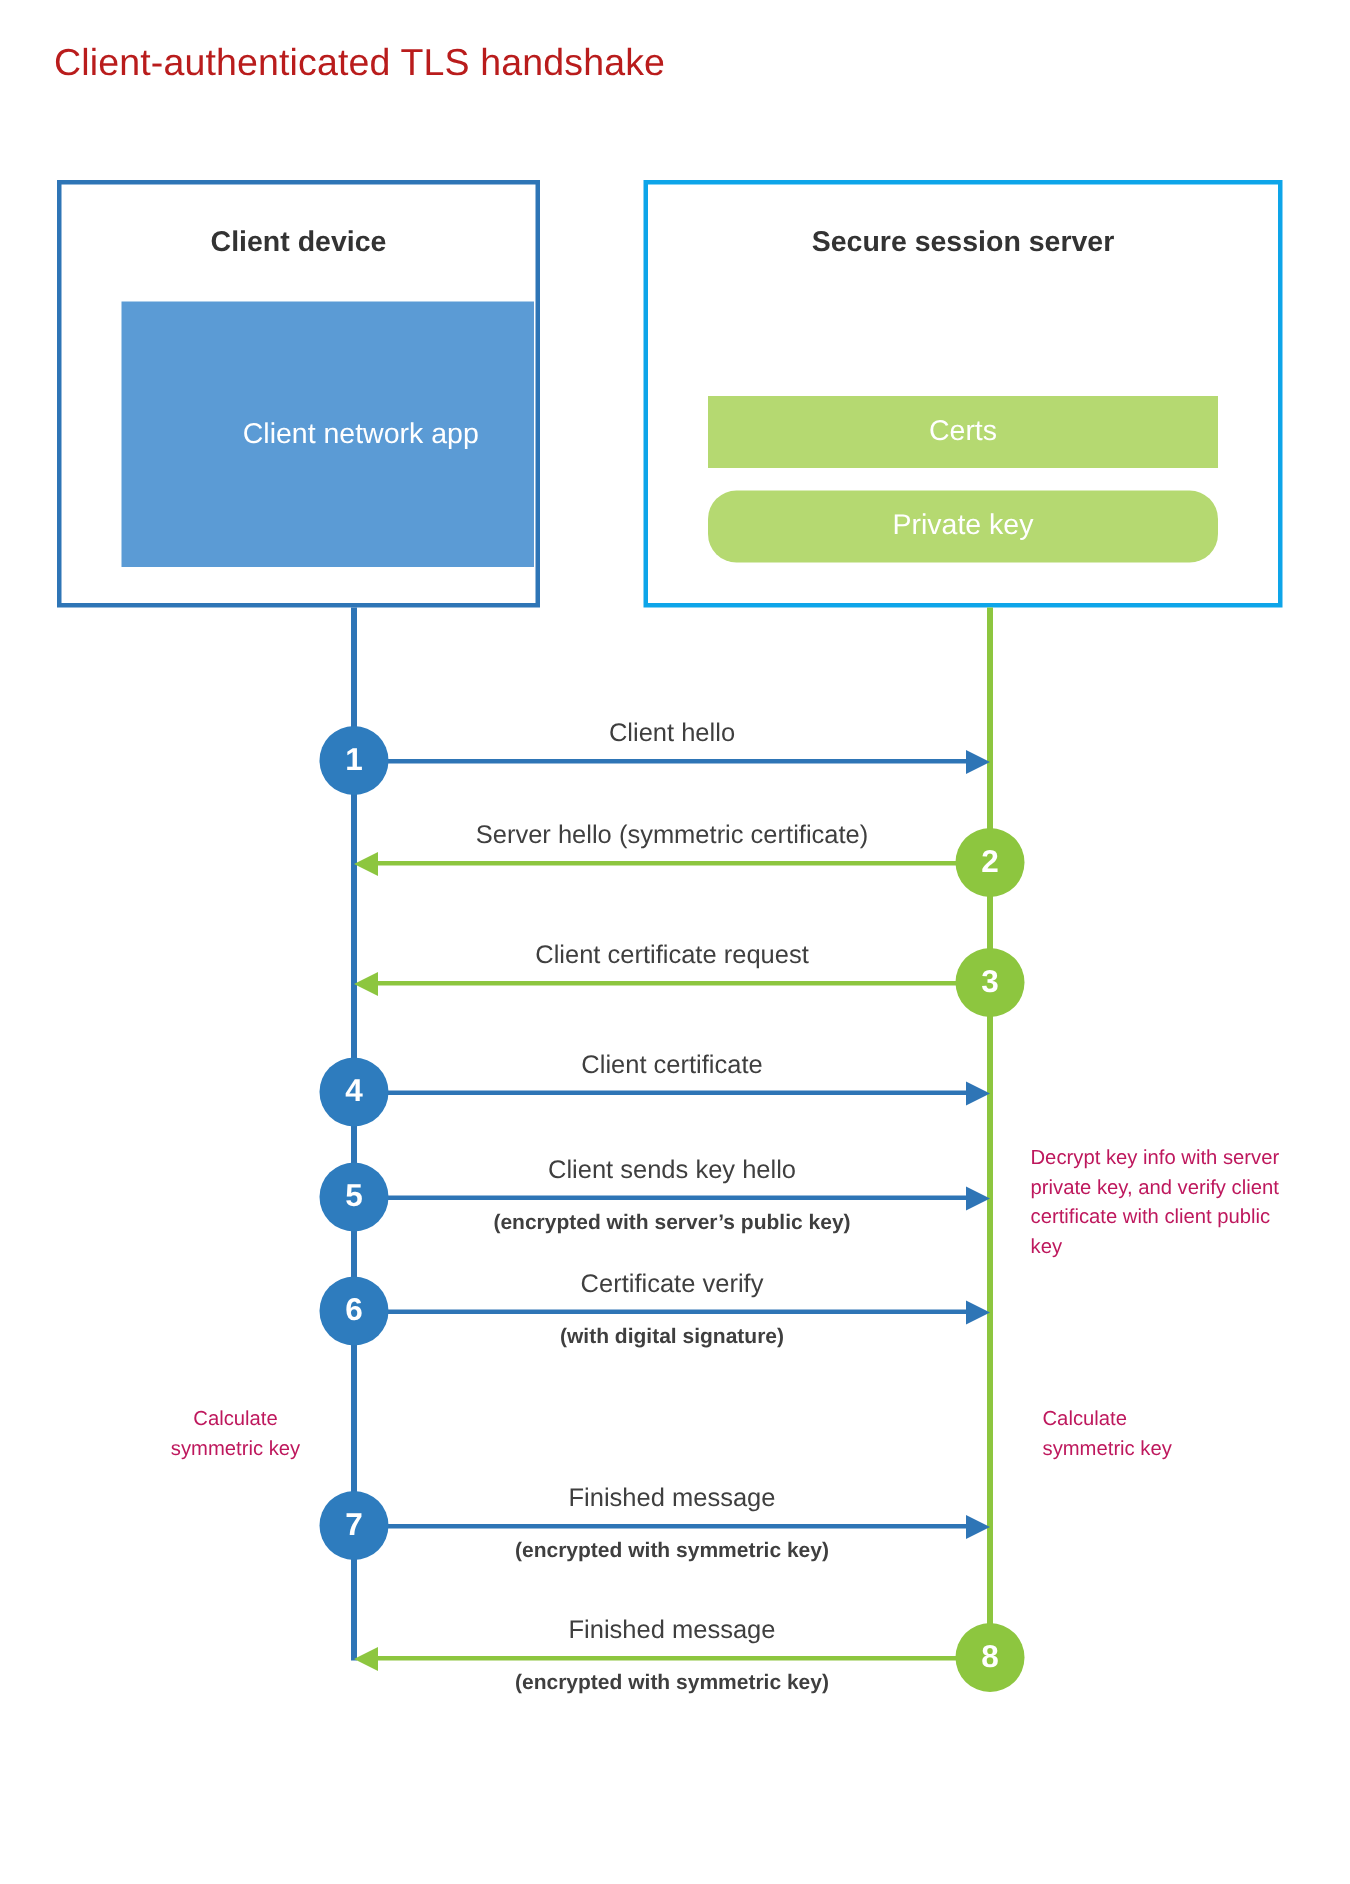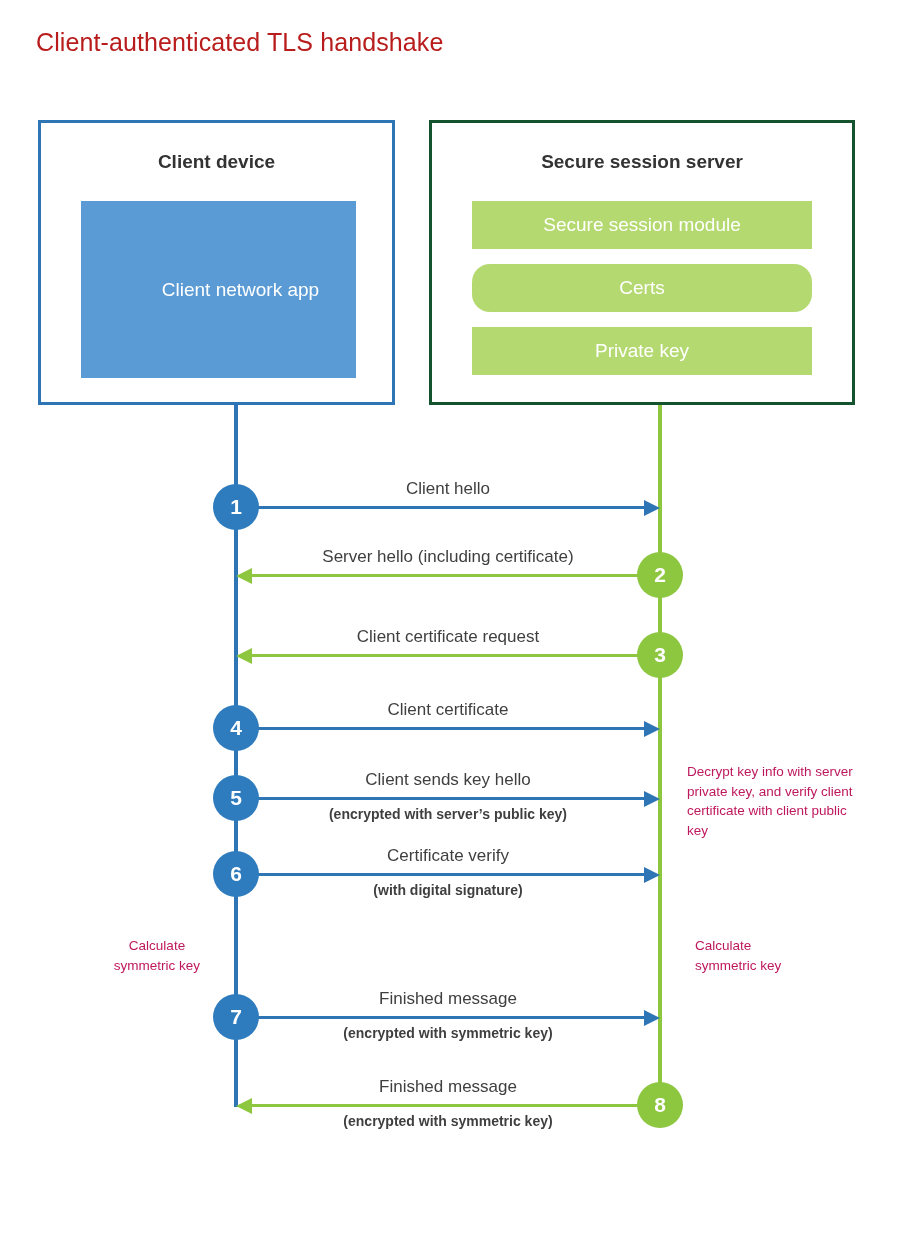--- a/index.html
+++ b/index.html
@@ -29,27 +29,27 @@
   
   .entity-box {
     position: absolute;
     top: 120px;
     height: 285px;
     background: #ffffff;
     box-sizing: border-box;
   }
   #client-device-box {
     left: 38px;
-    width: 357px;
+    width: 322px;
     border: 3px solid #2e75b6;
   }
   #secure-session-server-box {
     left: 429px;
     width: 426px;
-    border: 3px solid #14532d;
+    border: 3px solid #0ea5e9;
   }
   .entity-title {
     position: absolute;
     left: 0;
     right: 0;
     top: 28px;
     text-align: center;
     font-size: 19px;
     font-weight: bold;
     color: #333333;
@@ -84,22 +84,22 @@
     background: #b5d971;
     color: #ffffff;
     font-size: 19px;
     display: flex;
     align-items: center;
     justify-content: center;
     text-align: center;
     box-sizing: border-box;
   }
   #server-component-0 { top: 78px; }
-  #server-component-1 { top: 141px; border-radius: 18px; }
-  #server-component-2 { top: 204px; }
+  #server-component-1 { top: 141px; }
+  #server-component-2 { top: 204px; border-radius: 19px; }
 
   
   #sequence-layer {
     position: absolute;
     left: 0;
     top: 0;
     width: 900px;
     height: 1256px;
     margin-left: 19px;
   }
@@ -214,38 +214,37 @@
 
 <div id="diagram-title">Client-authenticated TLS handshake</div>
 
 <div class="entity-box" id="client-device-box">
   <div class="entity-title">Client device</div>
   <div id="client-network-app">Client network app</div>
 </div>
 
 <div class="entity-box" id="secure-session-server-box">
   <div class="entity-title">Secure session server</div>
-  <div class="server-component" id="server-component-0">Secure session module</div>
   <div class="server-component" id="server-component-1">Certs</div>
   <div class="server-component" id="server-component-2">Private key</div>
 </div>
 
 <div id="sequence-layer">
   <div class="lifeline" id="client-lifeline"></div>
   <div class="lifeline" id="server-lifeline"></div>
 
   <div class="message-row" style="top:507px">
     <div class="message-label">Client hello</div>
     <div class="message-line to-server"></div>
     <div class="arrow-head right"></div>
   </div>
   <div class="step-circle client" style="top:484px">1</div>
 
   <div class="message-row" style="top:575px">
-    <div class="message-label">Server hello (including certificate)</div>
+    <div class="message-label">Server hello (symmetric certificate)</div>
     <div class="message-line to-client"></div>
     <div class="arrow-head left"></div>
   </div>
   <div class="step-circle server" style="top:552px">2</div>
 
   <div class="message-row" style="top:655px">
     <div class="message-label">Client certificate request</div>
     <div class="message-line to-client"></div>
     <div class="arrow-head left"></div>
   </div>

